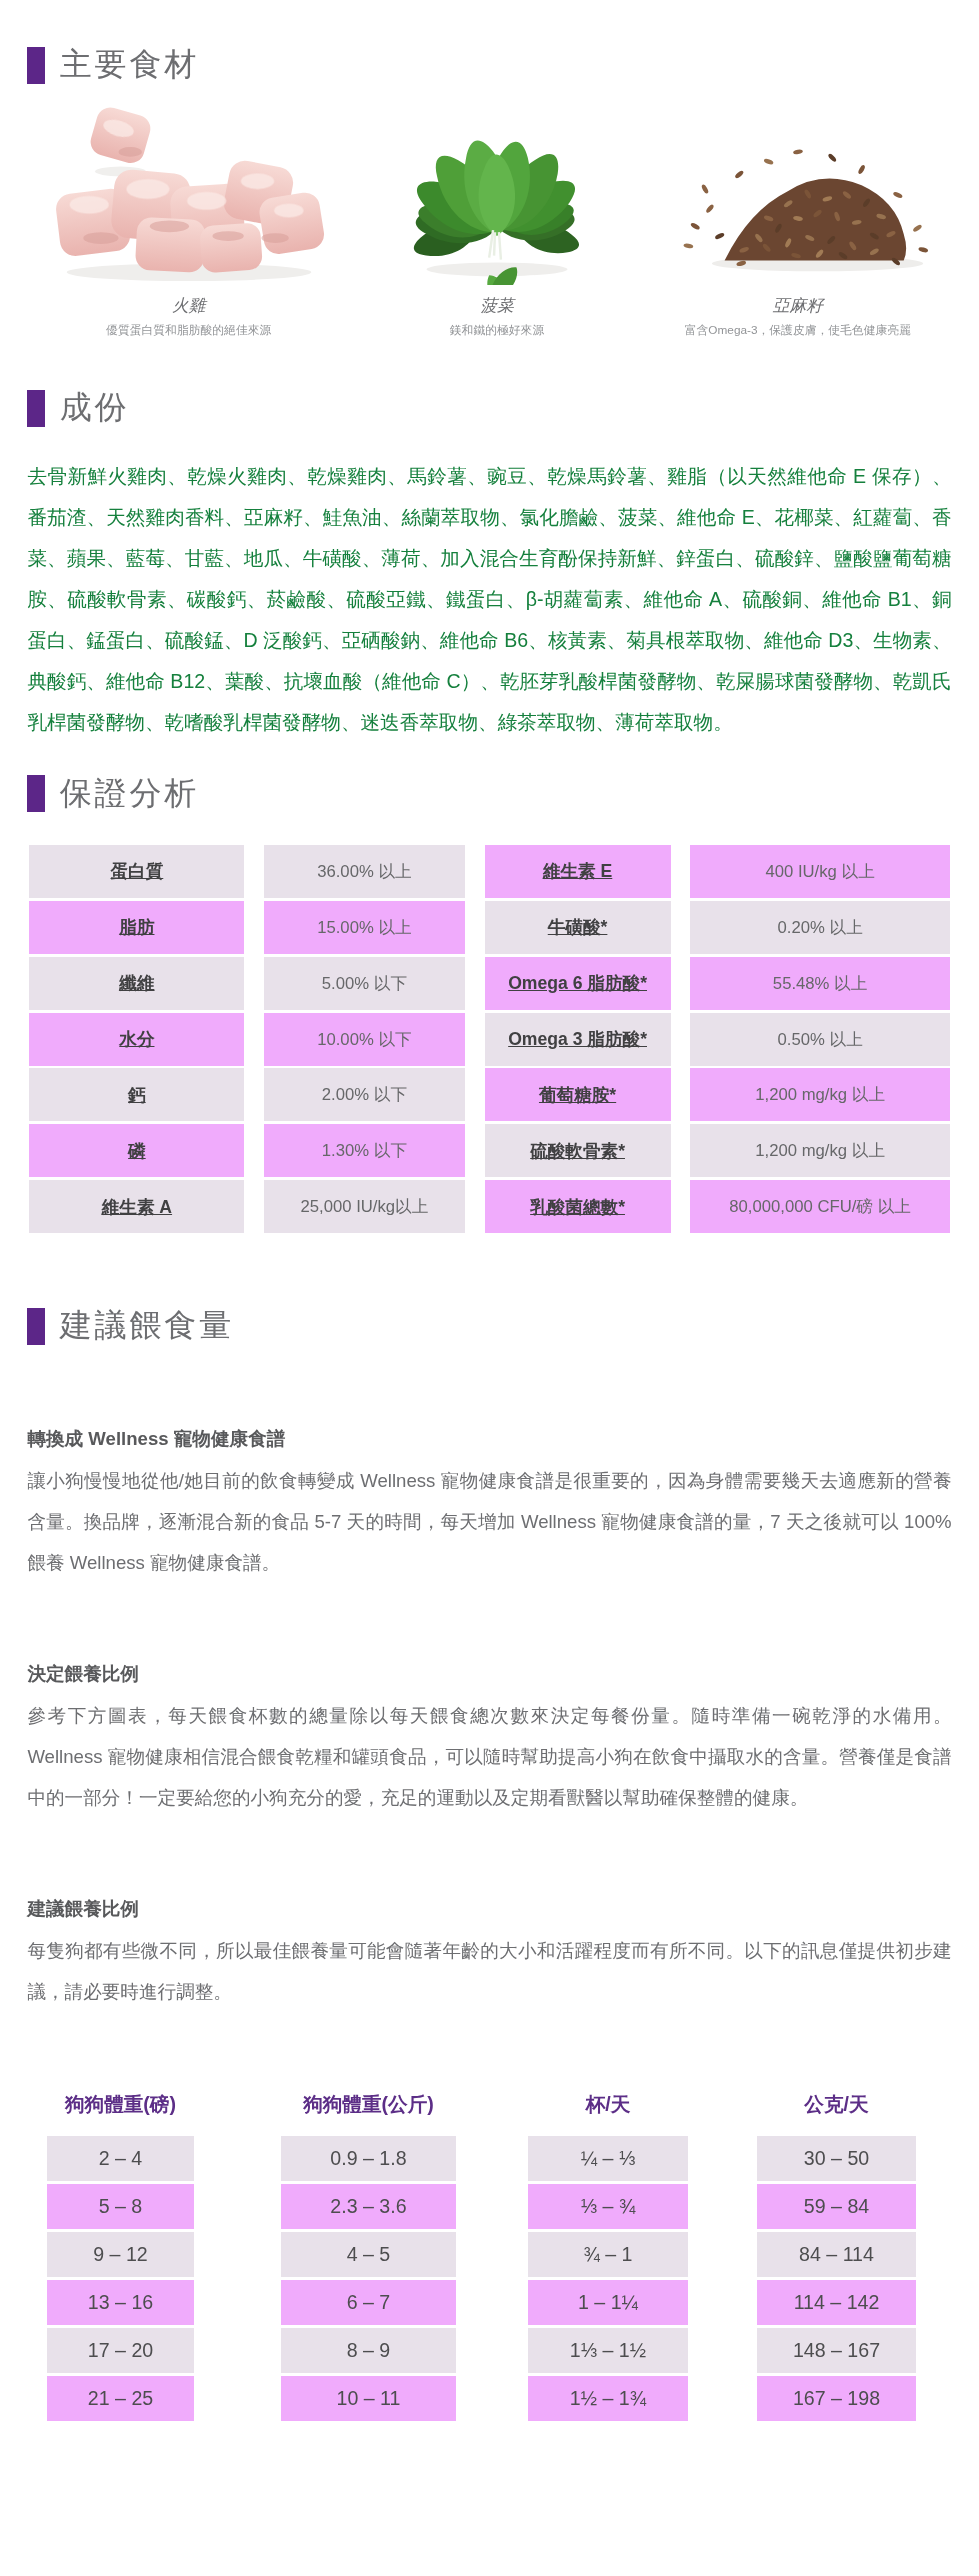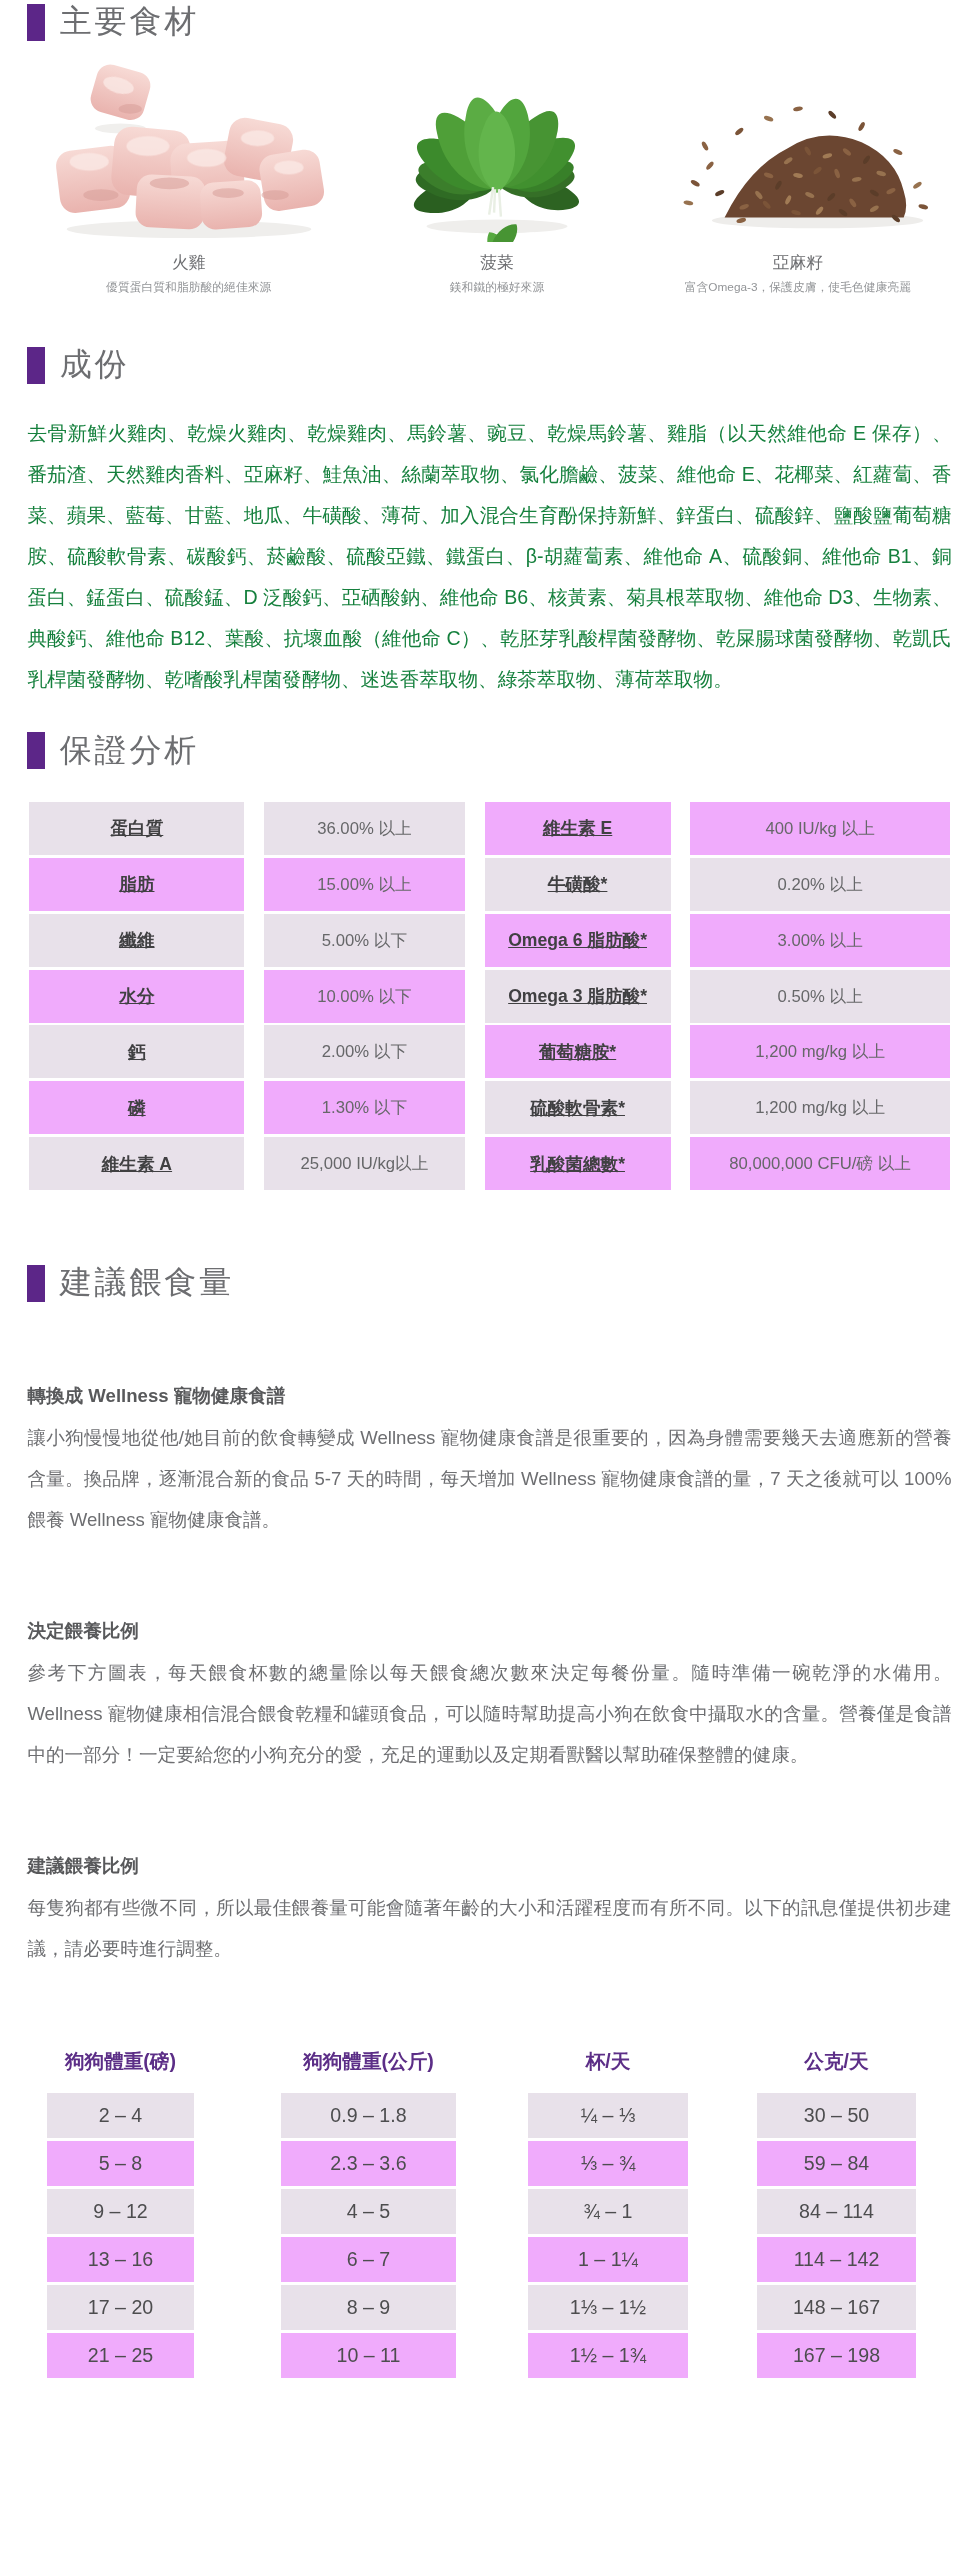--- a/index.html
+++ b/index.html
@@ -10,27 +10,27 @@
     color:#6d6e71;
   }
   .page { width:979px; padding:0 27.4px; }
 
   
   .sec-head { display:flex; align-items:center; gap:14.7px; }
   .sq { width:17.6px; height:37px; background:#5c2688; flex:0 0 auto; }
   .sec-head h2 { font-size:32px; font-weight:400; color:#6d6e71; letter-spacing:2.9px; }
 
   
-  .sec1 { }
+  .sec1 { padding-top:43px; }
   .ing-row { margin-top:13.7px; display:flex; }
   .ing { width:323px; text-align:center; }
   .ing:nth-child(2){ width:294px; }
   .ing:nth-child(3){ width:308px; }
   .ing-img { height:184px; display:flex; align-items:flex-end; justify-content:center; }
-  .ing-name { margin-top:9.8px; font-size:16.7px; color:#6d6e71; }
+  .ing-name { margin-top:9.8px; font-size:16.7px; color:#6d6e71;font-style:italic; }
   .ing-desc { margin-top:5.9px; font-size:11.8px; color:#929497; }
 
   
   .sec2 .sec-head { margin-top:47px; }
   .comp-text { margin-top:25.5px; font-size:19.6px; line-height:41px; color:#15803d; text-align:justify; }
 
   
   .sec3 .sec-head { margin-top:29px; }
   .agrid { margin-top:29px; margin-left:2px; display:grid;
            grid-template-columns:215px 201px 186px 260px; column-gap:19.6px; row-gap:2.9px; }
@@ -230,21 +230,21 @@
       <div class="acell crm">400 IU/kg 以上</div>
 
       <div class="acell alab crm">脂肪</div>
       <div class="acell crm">15.00% 以上</div>
       <div class="acell alab lav">牛磺酸*</div>
       <div class="acell lav">0.20% 以上</div>
 
       <div class="acell alab lav">纖維</div>
       <div class="acell lav">5.00% 以下</div>
       <div class="acell alab crm">Omega 6 脂肪酸*</div>
-      <div class="acell crm">3.00% 以上</div>
+      <div class="acell crm">55.48% 以上</div>
 
       <div class="acell alab crm">水分</div>
       <div class="acell crm">10.00% 以下</div>
       <div class="acell alab lav">Omega 3 脂肪酸*</div>
       <div class="acell lav">0.50% 以上</div>
 
       <div class="acell alab lav">鈣</div>
       <div class="acell lav">2.00% 以下</div>
       <div class="acell alab crm">葡萄糖胺*</div>
       <div class="acell crm">1,200 mg/kg 以上</div>

